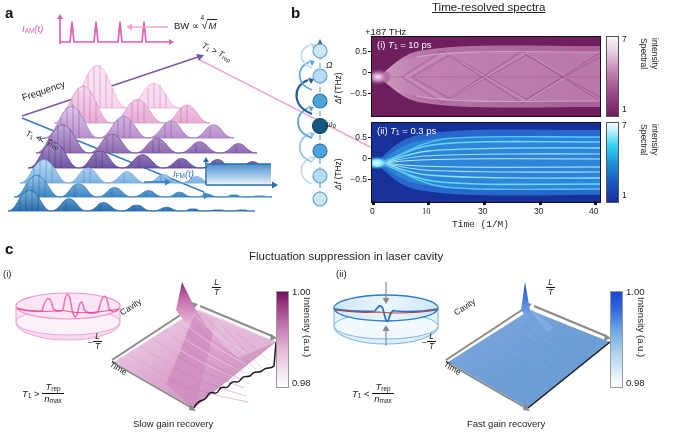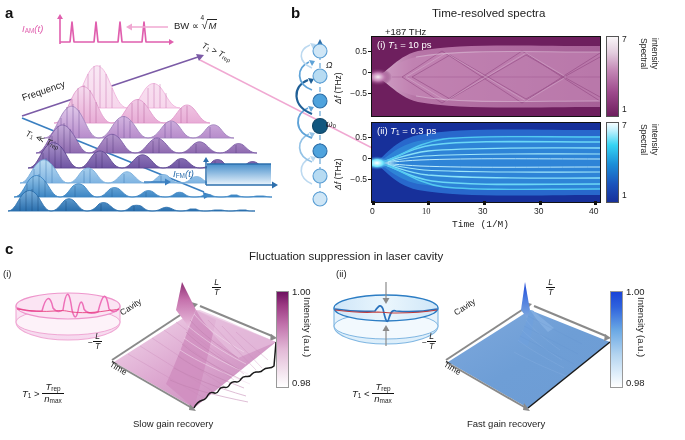--- a/index.html
+++ b/index.html
@@ -242,22 +242,22 @@
   </defs>
   <path d="M3,5 L3,30" stroke="#2d6fad" stroke-width="1.5" fill="none"></path>
   <path d="M3,2 l3,5 l-6,0 z" fill="#2d6fad"></path>
   <rect x="4" y="9" width="64" height="21" fill="url(#fmg)"></rect>
   <path d="M4,9 L68,9" stroke="#2d6fad" stroke-width="1.4"></path>
   <path d="M3,30 L70,30" stroke="#2d6fad" stroke-width="1.5" fill="none"></path>
   <path d="M75,30 l-6,-3.5 l0,7 z" fill="#2d6fad"></path>
 </svg>
 
 <div class="abs pl" style="left:291px;top:4px;">b</div>
-<div class="abs ttl" style="left:432px;top:7px;">Time-resolved spectra</div>
-<div class="abs sm" style="left:385px;top:26px;">+187 THz</div>
+<div class="abs ttl" style="left:432px;top:1px;text-decoration:underline;">Time-resolved spectra</div>
+<div class="abs sm" style="left:365px;top:26px;">+187 THz</div>
 
 <svg class="abs" style="left:292px;top:38px;" width="56" height="170">
   <path d="M28,166 L28,6" stroke="#5a9ed4" stroke-width="1.1" stroke-dasharray="5,3" fill="none"></path>
   <path d="M28,1 l3.5,7 l-7,0 z" fill="#2c6ea8"></path>
 
   <path d="M20,146 C6,140 6,126 18,120" stroke="#bcd9f0" stroke-width="1.6" fill="none"></path>
   <path d="M18,118 l6,1 l-3,5 z" fill="#bcd9f0"></path>
   <path d="M20,124 C4,118 4,102 17,96" stroke="#93c2e6" stroke-width="1.7" fill="none"></path>
   <path d="M17,94 l6,1 l-3,5 z" fill="#93c2e6"></path>
   <path d="M20,100 C2,94 2,76 16,70" stroke="#5fa3d8" stroke-width="1.9" fill="none"></path>

